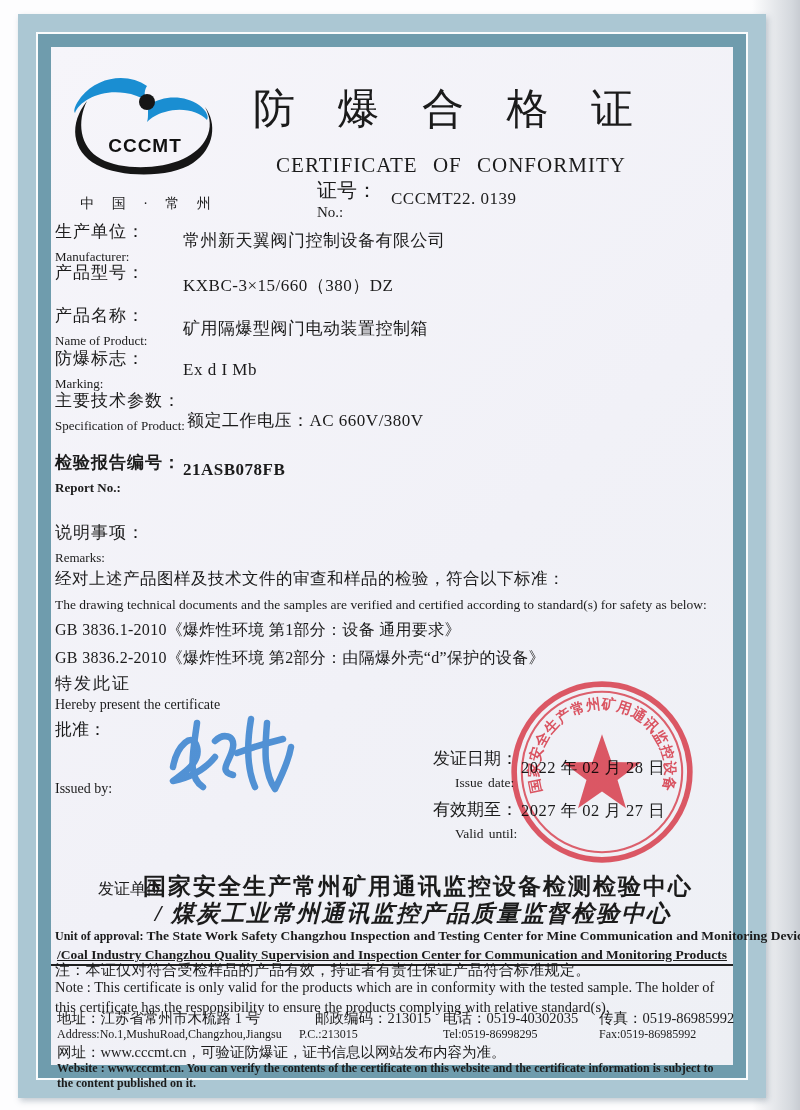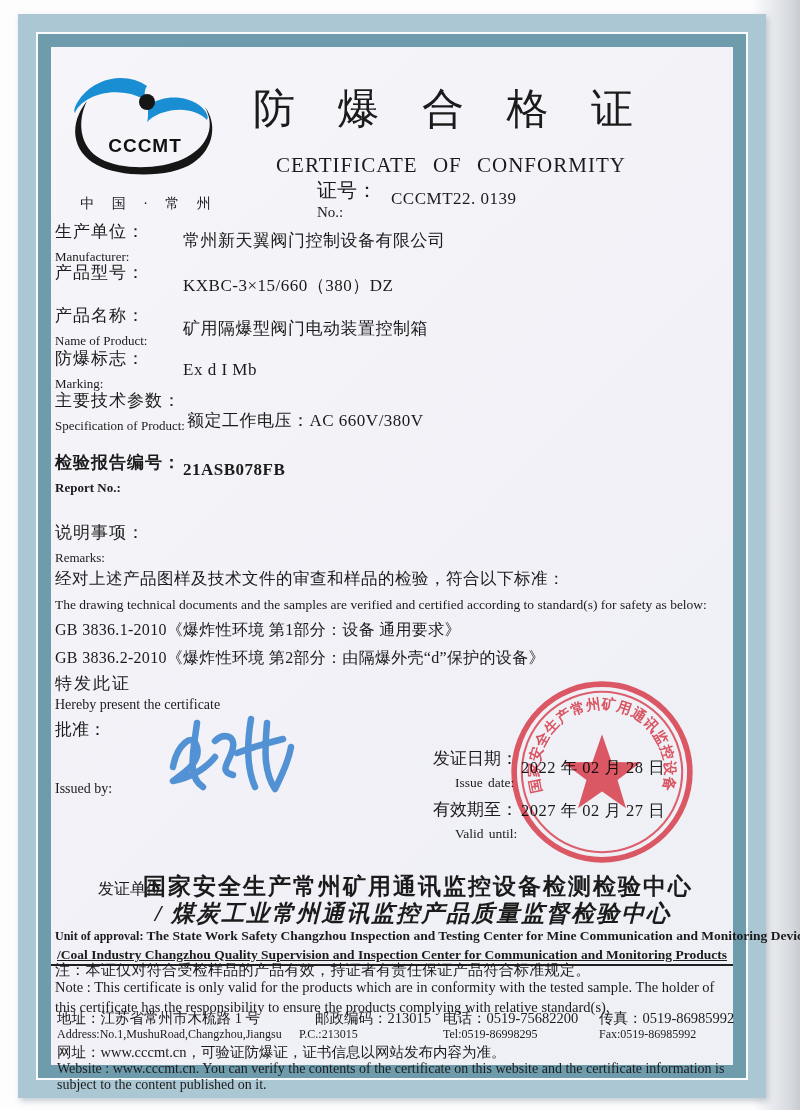--- a/index.html
+++ b/index.html
@@ -73,21 +73,21 @@
   .appr-en{font-size:13.5px;font-weight:bold;white-space:nowrap;}
   .appr-en .small-lab{font-size:12px;}
   .underline-row{border-bottom:2px solid #1f1f1f;padding-bottom:1px;}
 
   
   .note-cn{font-size:15px;letter-spacing:.3px;}
   .note-en{font-size:14.5px;line-height:1.35;}
   .contact-cn span{position:absolute;font-size:14.5px;white-space:nowrap;}
   .contact-en span{position:absolute;font-size:12px;white-space:nowrap;}
   .web-cn{font-size:14.5px;}
-  .web-en{font-size:14px;}
+  .web-en{font-size:12px;font-weight:bold;}
 </style>
 </head>
 <body>
 
 <div class="frame-light">
  <div class="frame-gap">
   <div class="frame-dark">
    <div class="inner">
 
     <div class="abs" style="left:8px;top:24px;width:180px;">
@@ -202,21 +202,21 @@
     <div class="abs appr-en underline-row" style="left:0px;top:900px;width:682px;text-align:center;">
       <span style="text-decoration:underline;">/Coal Industry Changzhou Quality Supervision and Inspection Center for Communication and Monitoring Products</span>
     </div>
 
     <div class="abs note-cn" style="left:4px;top:914px;">注：本证仅对符合受检样品的产品有效，持证者有责任保证产品符合标准规定。</div>
     <div class="abs note-en" style="left:4px;top:931px;width:676px;">Note : This certificate is only valid for the products which are in conformity with the tested sample. The holder of this certificate has the responsibility to ensure the products complying with relative standard(s).</div>
 
     <div class="abs contact-cn" style="left:0;top:962px;width:662px;height:18px;">
       <span style="left:6px;">地址：江苏省常州市木梳路 1 号</span>
       <span style="left:248px;margin-left:16px;">邮政编码：213015</span>
-      <span style="left:392px;">电话：0519-75682200</span>
+      <span style="left:392px;">电话：0519-40302035</span>
       <span style="left:548px;">传真：0519-86985992</span>
     </div>
     <div class="abs contact-en" style="left:0;top:980px;width:682px;height:16px;">
       <span style="left:6px;">Address:No.1,MushuRoad,Changzhou,Jiangsu</span>
       <span style="left:248px;">P.C.:213015</span>
       <span style="left:392px;">Tel:0519-86998295</span>
       <span style="left:548px;">Fax:0519-86985992</span>
     </div>
     <div class="abs web-cn" style="left:6px;top:996px;">网址：www.cccmt.cn，可验证防爆证，证书信息以网站发布内容为准。</div>
     <div class="abs web-en" style="left:6px;top:1014px;width:672px;">Website : www.cccmt.cn. You can verify the contents of the certificate on this website and the certificate information is subject to the content published on it.</div>

